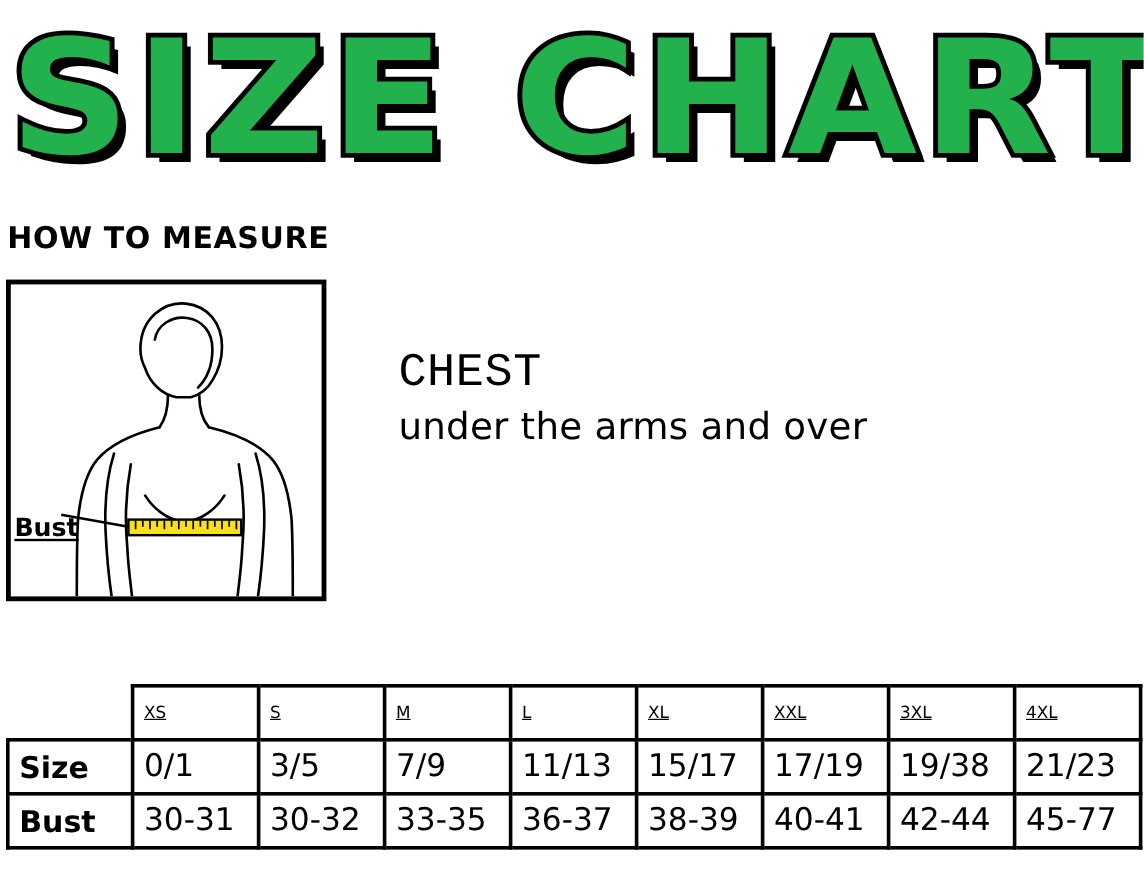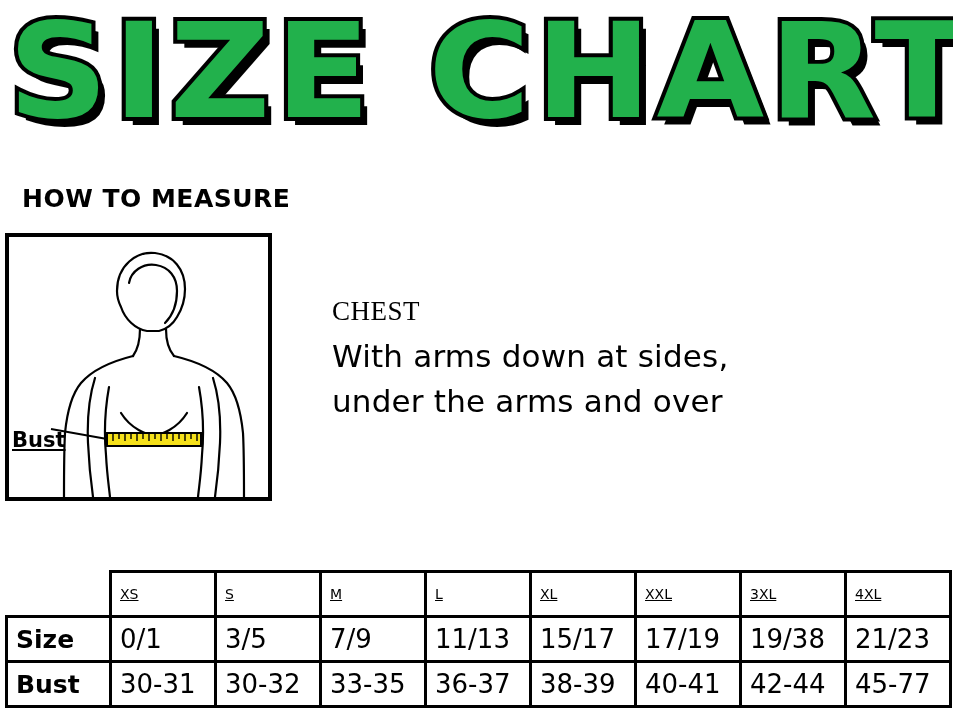--- a/index.html
+++ b/index.html
@@ -13,21 +13,21 @@
     position: relative;
     font-family: "Liberation Sans", sans-serif;
     color: #000000;
     overflow: hidden;
   }
 
   
   #title-wrap {
     position: absolute;
     left: 0px;
-    top: 0px;
+    top: 10px;
     width: 916px;
     height: 150px;
   }
   #title-text {
     position: absolute;
     left: 8px;
     top: -6px;
     font-family: "DejaVu Sans", sans-serif;
     font-weight: bold;
     font-size: 118px;
@@ -37,21 +37,21 @@
     paint-order: stroke fill;
     white-space: nowrap;
     transform: scaleX(1.18) scaleY(1.12);
     transform-origin: left top;
     text-shadow: 6px 7px 0 #000000;
   }
 
   
   #how-to-measure {
     position: absolute;
-    left: 22px;
+    left: 6px;
     top: 184px;
     font-family: "DejaVu Sans", sans-serif;
     font-weight: bold;
     font-size: 25px;
     letter-spacing: 0.5px;
   }
 
   
   #figure-box {
     position: absolute;
@@ -80,22 +80,22 @@
   }
 
   
   #chest-block {
     position: absolute;
     left: 332px;
     top: 288px;
     width: 600px;
   }
   #chest-heading {
-    font-family: Liberation Serif, serif;
-    font-size: 27px;
+    font-family: Liberation Mono, monospace;
+    font-size: 39px;
     line-height: 46px;
     letter-spacing: 0.5px;
   }
   .chest-line {
     font-family: "DejaVu Sans", sans-serif;
     font-size: 31px;
     line-height: 45px;
     letter-spacing: 0.2px;
     white-space: nowrap;
   }
@@ -184,21 +184,20 @@
       </g>
     </g>
 
     <line x1="42" y1="192" x2="98" y2="202" stroke="#000000" stroke-width="2"></line>
   </svg>
 </div>
 <div id="bust-label">Bust</div>
 
 <div id="chest-block">
   <div id="chest-heading">CHEST</div>
-  <div class="chest-line">With arms down at sides,</div>
   <div class="chest-line">under the arms and over</div>
 </div>
 
 <table id="size-table">
   <colgroup>
     <col class="col-first">
     <col class="col-cell">
       <col class="col-cell">
       <col class="col-cell">
       <col class="col-cell">

